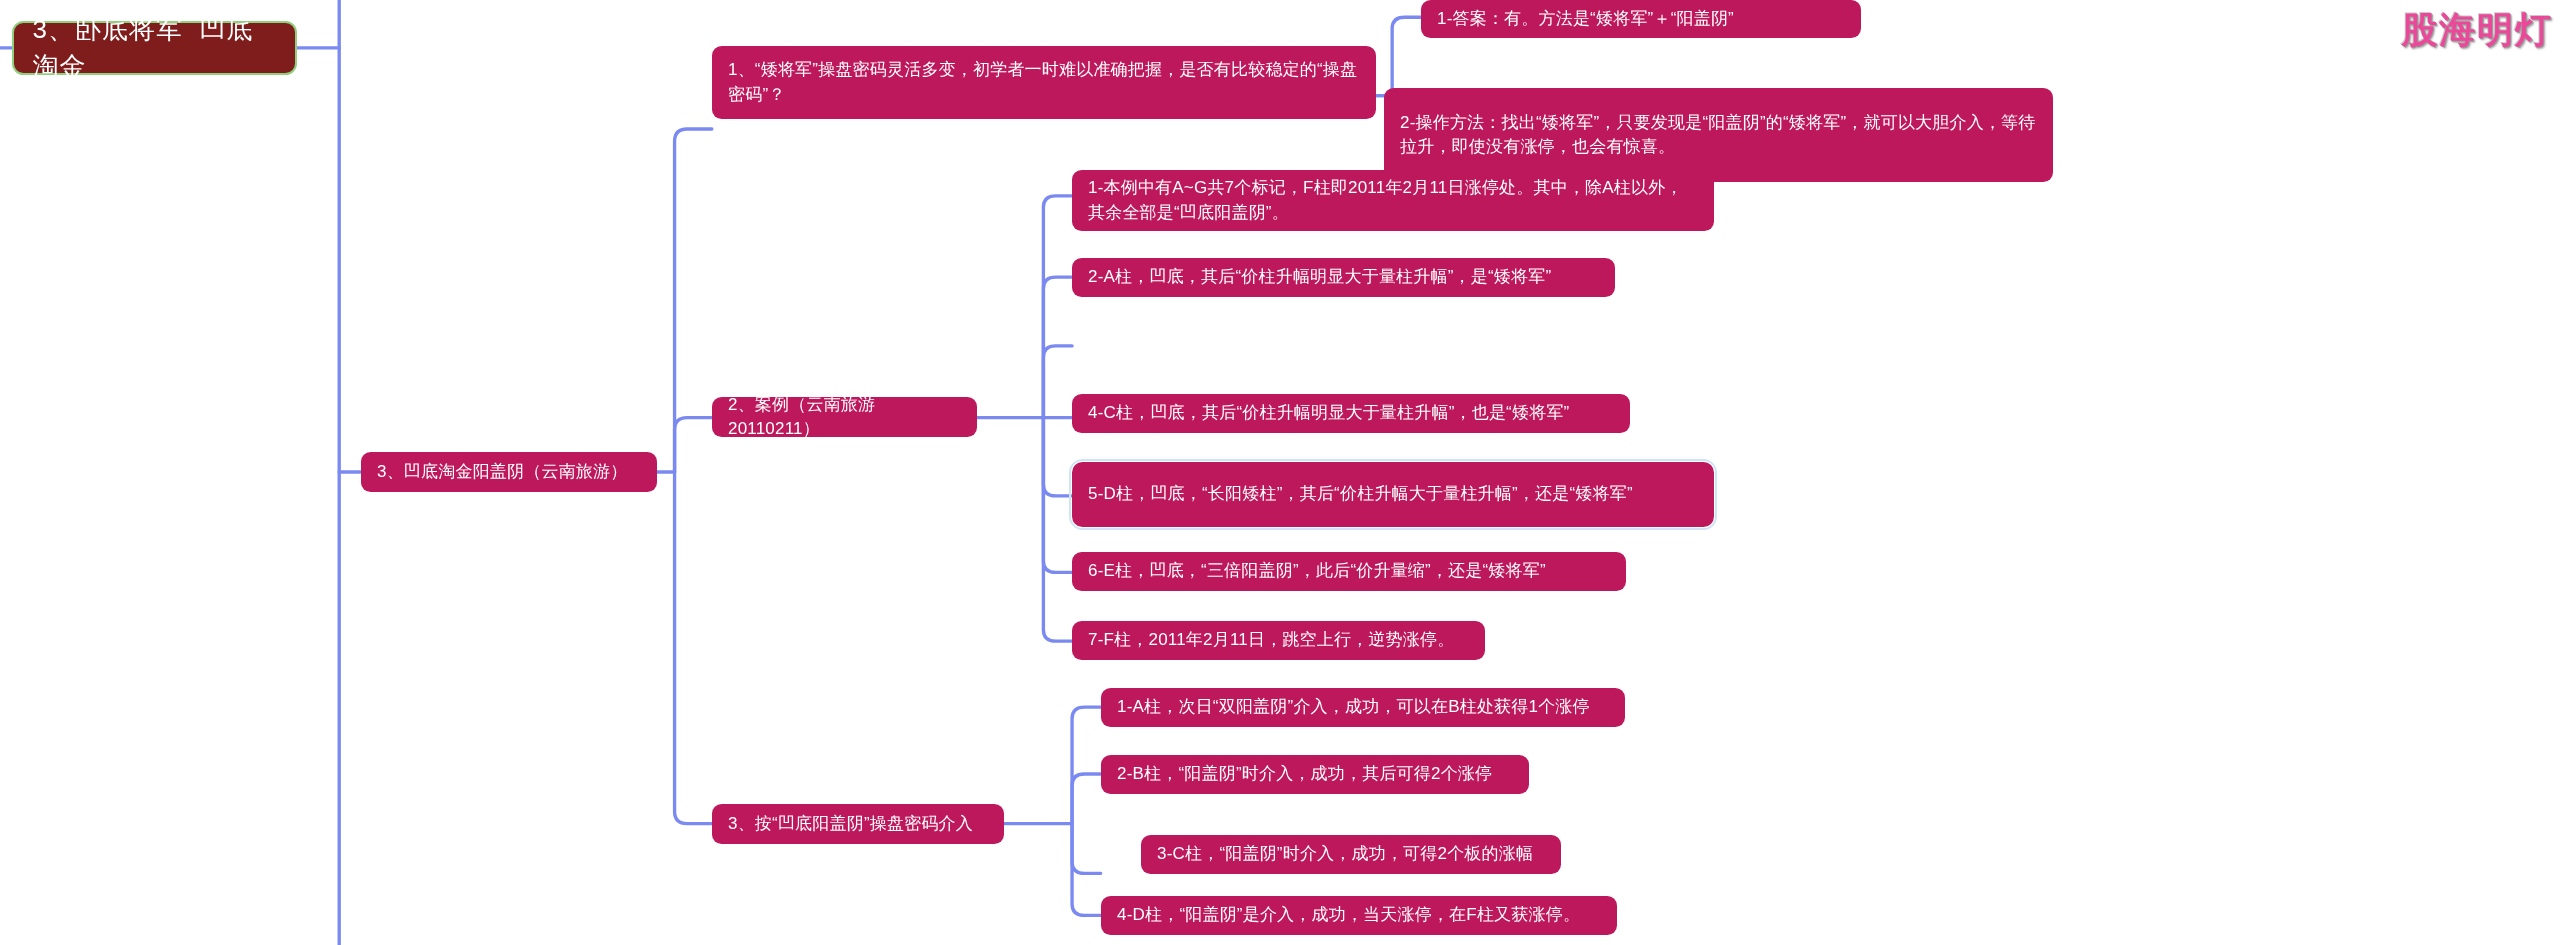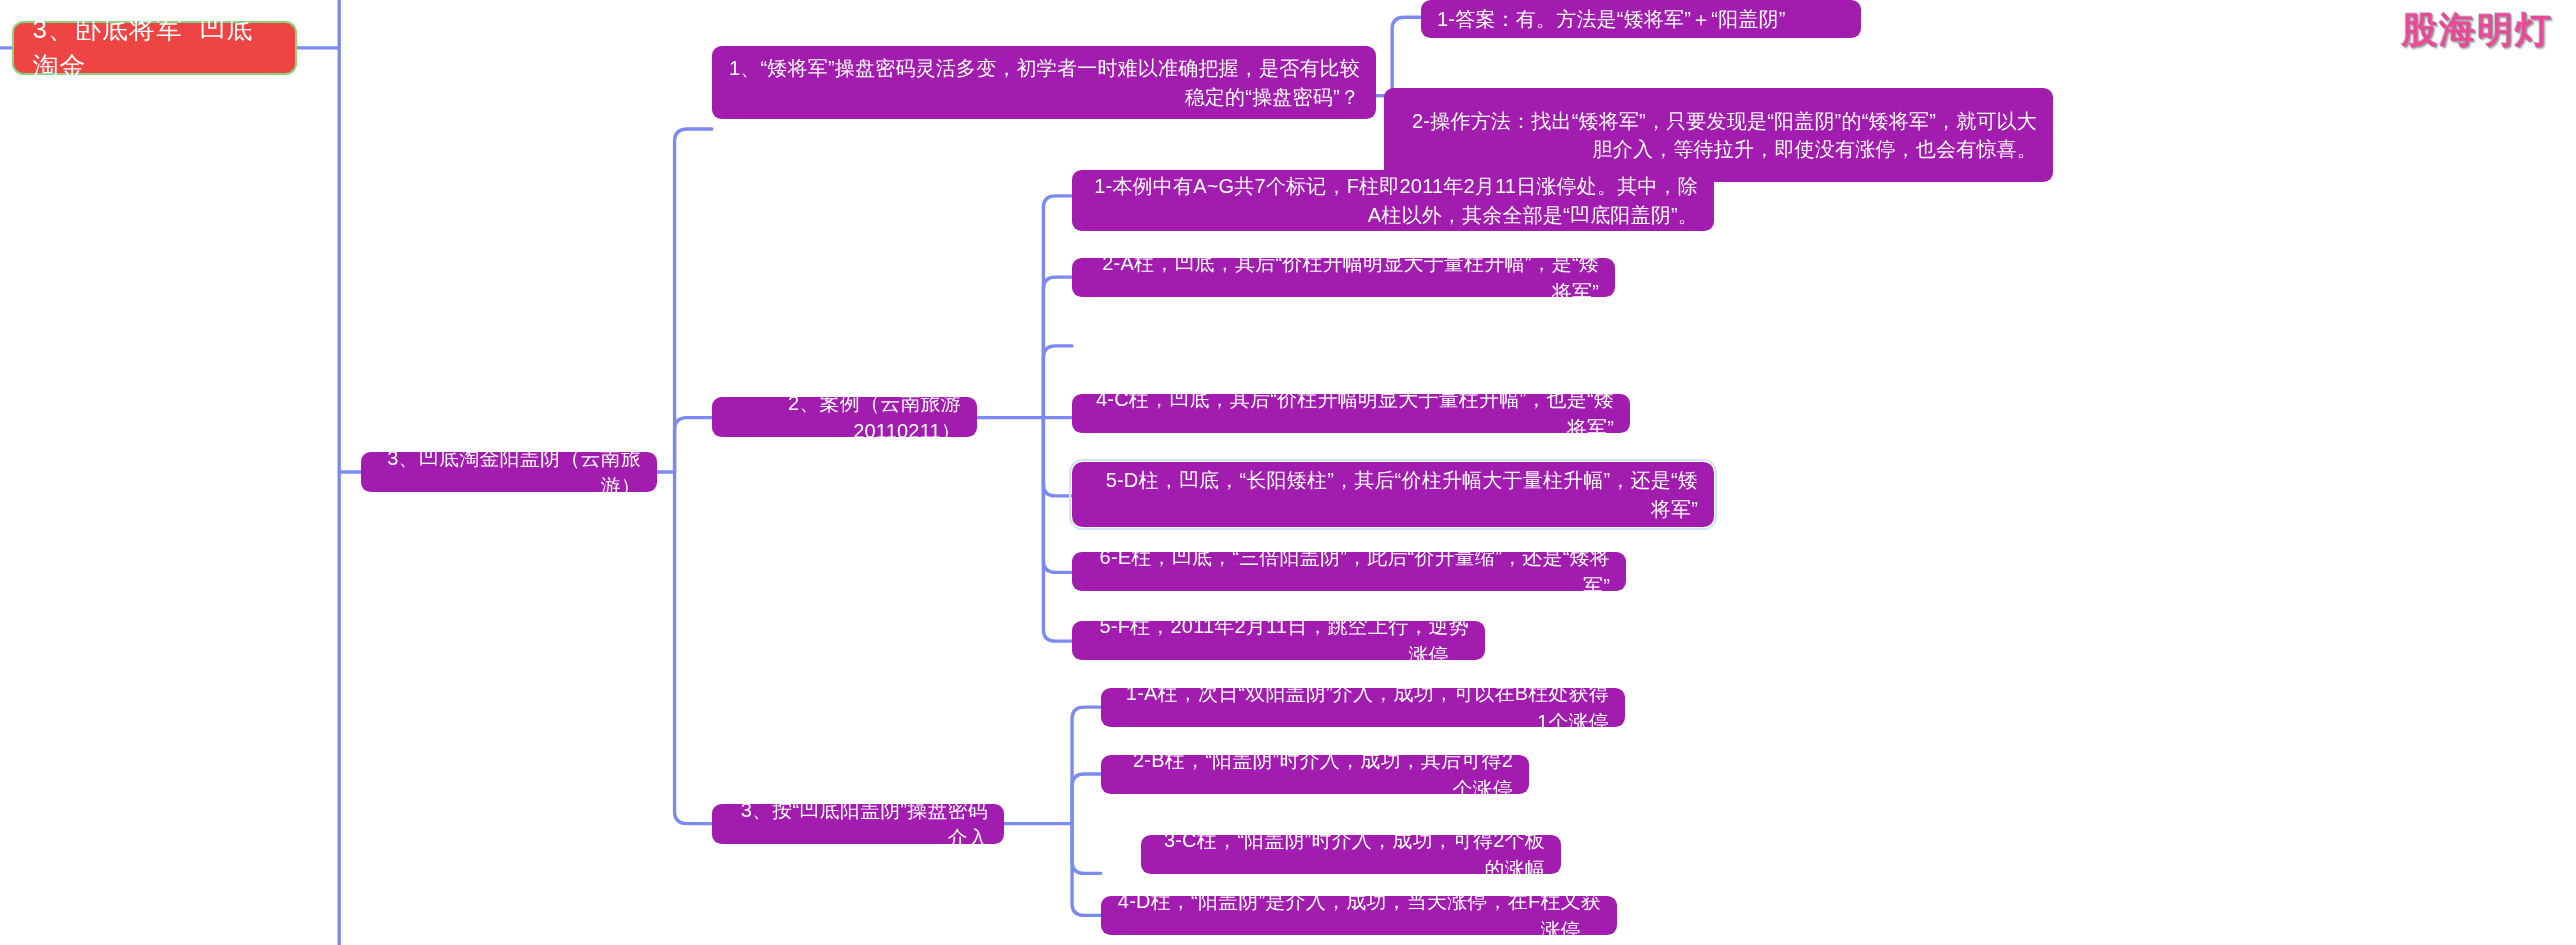--- a/index.html
+++ b/index.html
@@ -38,34 +38,33 @@
     border-radius: 9.6px;
     color: #ffffff;
     display: flex;
     align-items: center;
     line-height: 1.42;
     letter-spacing: 0.2px;
     white-space: pre-wrap;
   }
 
   .node-root {
-    background: #ef4444;
+    background: #7f1d1d;
     border: 2.9px solid #8ED07C;
     font-size: 26px;
     padding: 8.6px 19px;
     border-radius: 11.5px;
     justify-content: center;
     letter-spacing: 1px;
   }
 
   .node-purple {
-    background: #a21caf;
-    font-size: 20px;
+    background: #be185d;
+    font-size: 17px;
     padding: 7.6px 16px;
-    text-align: right;
   }
 
   .node-purple.selected {
     outline: 2.9px solid #CFE4F7;
     outline-offset: 1px;
     border-radius: 10.5px;
   }
 
   .watermark {
     position: absolute;
@@ -162,21 +161,21 @@
 
   <div class="node node-purple selected" style="left:1072px; top:462px; width:642px; height:65px;">
     <span>5-D柱，凹底，“长阳矮柱”，其后“价柱升幅大于量柱升幅”，还是“矮将军”</span>
   </div>
 
   <div class="node node-purple" style="left:1072px; top:552px; width:554px; height:39px;">
     <span>6-E柱，凹底，“三倍阳盖阴”，此后“价升量缩”，还是“矮将军”</span>
   </div>
 
   <div class="node node-purple" style="left:1072px; top:621px; width:413px; height:39px;">
-    <span>5-F柱，2011年2月11日，跳空上行，逆势涨停。</span>
+    <span>7-F柱，2011年2月11日，跳空上行，逆势涨停。</span>
   </div>
 
   <div class="node node-purple" style="left:712px; top:804px; width:292px; height:40px;">
     <span>3、按“凹底阳盖阴”操盘密码介入</span>
   </div>
 
   <div class="node node-purple" style="left:1101px; top:688px; width:524px; height:39px;">
     <span>1-A柱，次日“双阳盖阴”介入，成功，可以在B柱处获得1个涨停</span>
   </div>
 

